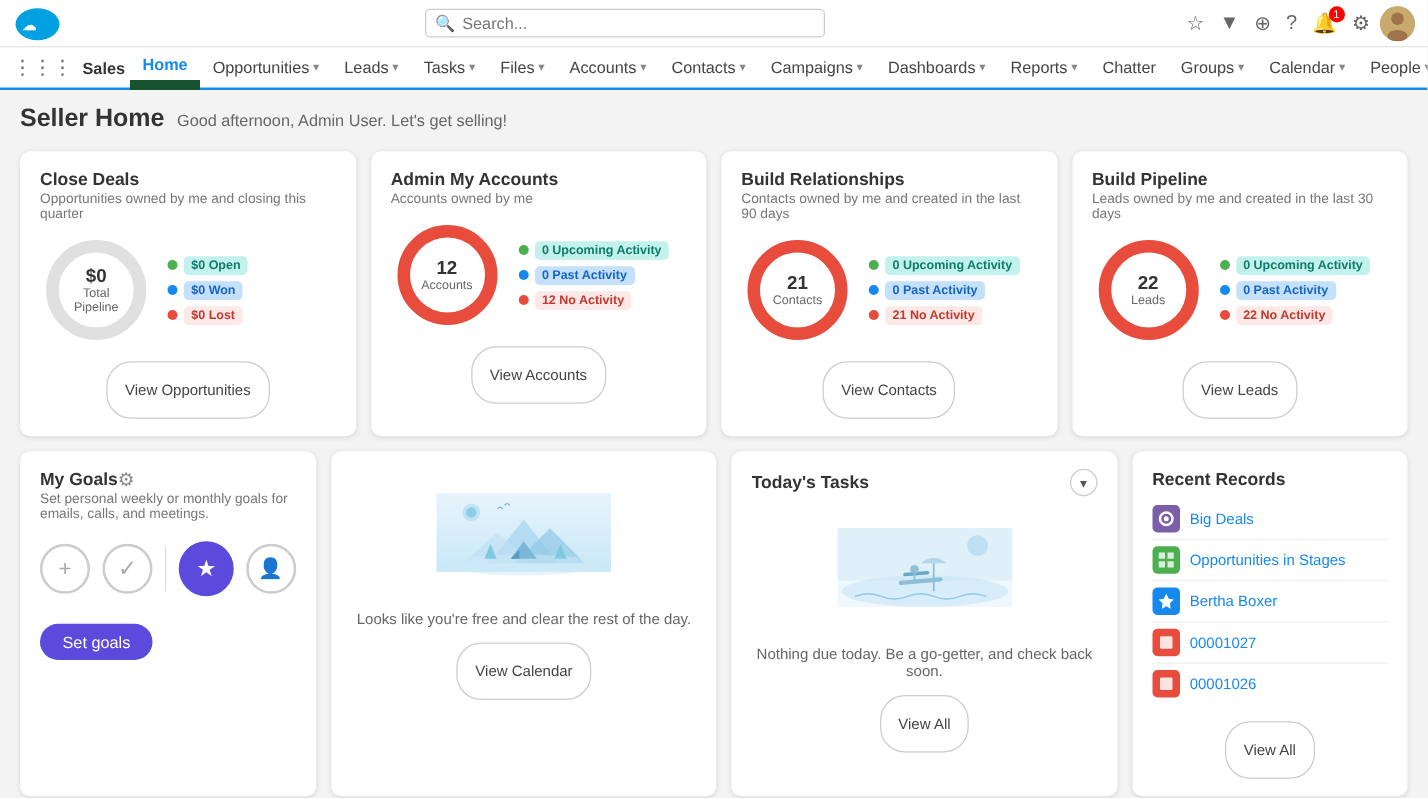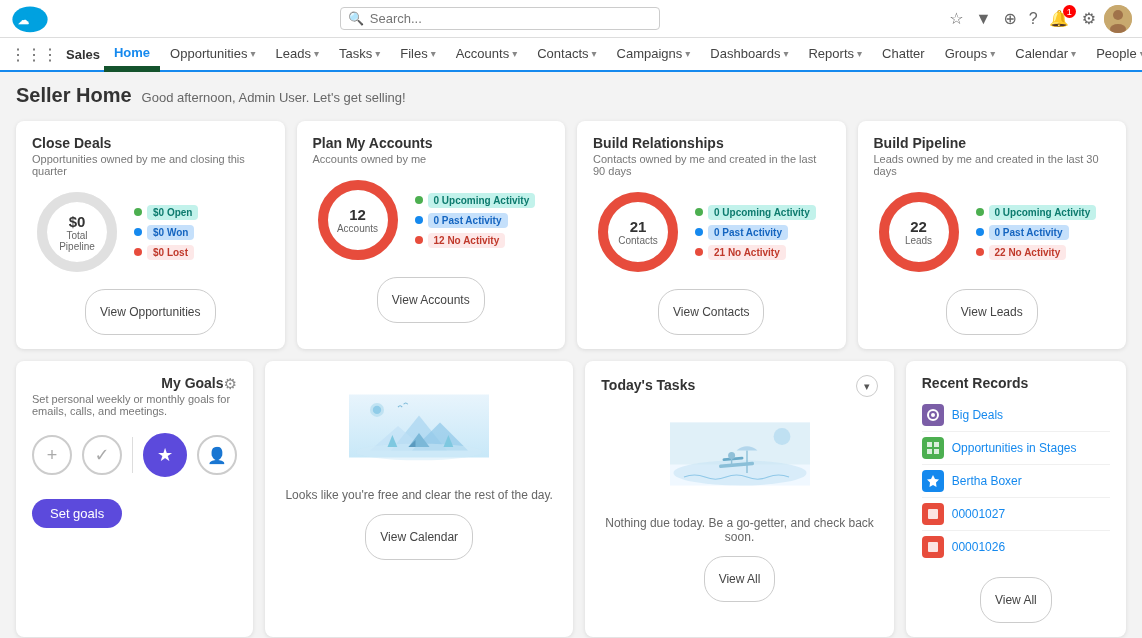--- a/index.html
+++ b/index.html
@@ -42,21 +42,21 @@
       display: flex; align-items: center; background: #fff;
       border-bottom: 2px solid #1589ee; padding: 0 10px; height: 34px;
     }
     .nav-apps { color: #666; margin-right: 8px; cursor: pointer; font-size: 16px; }
     .nav-brand { font-weight: 700; color: #333; margin-right: 4px; font-size: 13px; }
     .nav-item {
       padding: 0 10px; height: 34px; display: flex; align-items: center;
       cursor: pointer; font-size: 13px; color: #444; gap: 3px; white-space: nowrap;
       border-bottom: 3px solid transparent; margin-bottom: -2px;
     }
-    .nav-item.active { border-bottom: 6px solid #14532d; color: #1589ee; font-weight: 600; }
+    .nav-item.active { border-bottom: 8px solid #14532d; color: #1589ee; font-weight: 600; }
     .nav-item .chevron { font-size: 10px; color: #888; }
 
     
     .page { padding: 12px 16px; background: #f3f3f3; min-height: calc(638px - 72px); }
 
     
     .page-header { display: flex; align-items: baseline; gap: 10px; margin-bottom: 14px; }
     .page-header h1 { font-size: 20px; font-weight: 600; color: #333; }
     .page-header .subtitle { font-size: 13px; color: #666; }
 
@@ -280,21 +280,21 @@
           <div class="legend-item">
             <span class="legend-dot" style="background:#e74c3c"></span>
             <span class="legend-badge badge-red">$0 Lost</span>
           </div>
         </div>
       </div>
       <button class="view-btn">View Opportunities</button>
     </div>
 
     <div class="card">
-      <div class="card-title">Plan My Accounts</div>
+      <div class="card-title">Admin My Accounts</div>
       <div class="card-subtitle">Accounts owned by me</div>
       <div class="donut-row">
         <div class="donut-wrap">
           <svg viewBox="0 0 90 90">
             <circle class="ring-bg" cx="45" cy="45" r="35" stroke="#eee"></circle>
             <circle class="ring-fill" cx="45" cy="45" r="35" stroke="#e74c3c" stroke-dasharray="220 0" transform="rotate(-90 45 45)"></circle>
           </svg>
           <div class="donut-center">
             <div class="amount">12</div>
             <div class="label">Accounts</div>
@@ -380,21 +380,21 @@
         </div>
       </div>
       <button class="view-btn">View Leads</button>
     </div>
 
   </div>
 
   <div class="cards-row-bottom">
 
     <div class="card">
-      <div style="display:flex;justify-content:flex-end;align-items:center;">
+      <div style="display:flex;justify-content:flex-start;align-items:center;">
         <div class="card-title">My Goals</div>
         <button class="goals-settings" style="background:none;border:none;cursor:pointer;font-size:15px;">⚙</button>
       </div>
       <div class="goals-desc">Set personal weekly or monthly goals for emails, calls, and meetings.</div>
       <div class="goals-icons">
         <div class="goal-circle" style="cursor:pointer;">+</div>
         <div class="goal-circle" style="cursor:pointer;">✓</div>
         <div class="goals-divider"></div>
         <div class="goal-circle star">★</div>
         <div class="goal-circle" style="font-size:16px;">👤</div>

